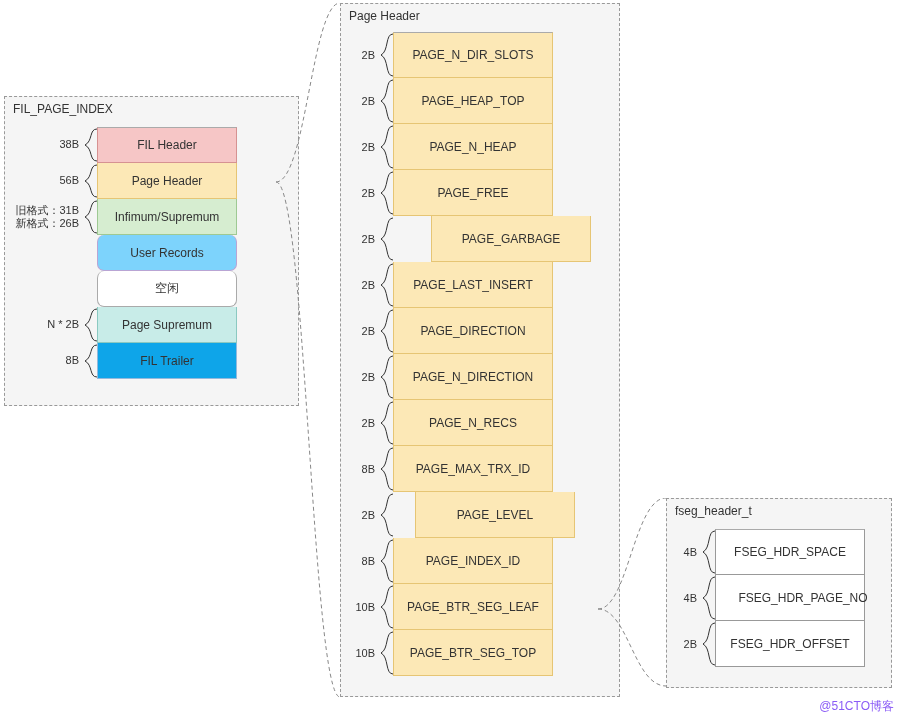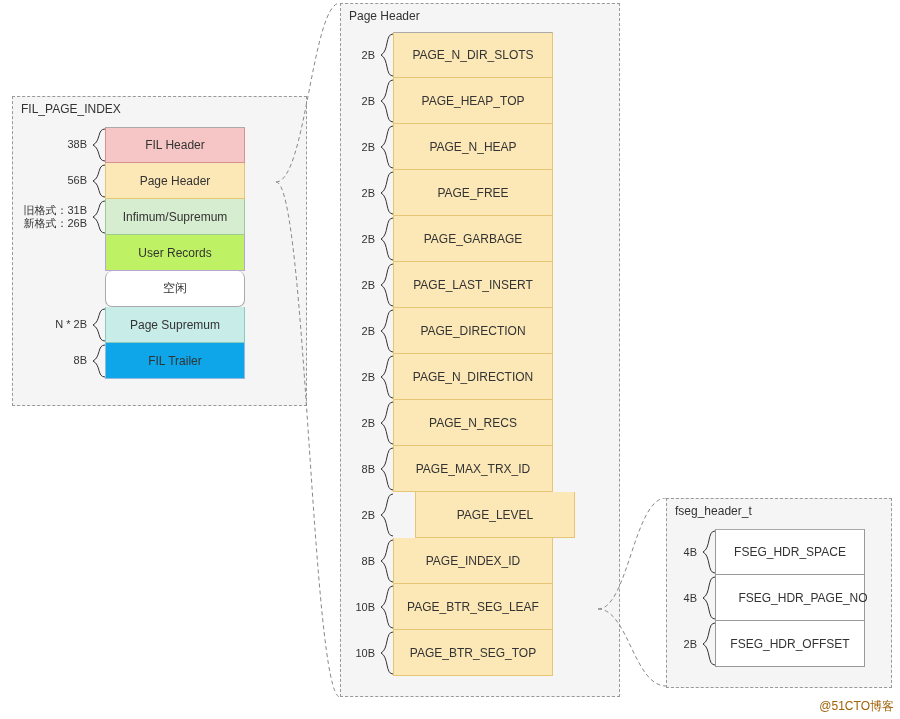--- a/index.html
+++ b/index.html
@@ -57,53 +57,53 @@
       font-size: 12px;
       text-align: center;
     }
     .cell + .cell, .row + .row .cell { border-top: none; }
     .stack .row:first-child .cell { border-top: 1px solid #aaa; }
     .stack .row:not(:first-child) .cell { border-top: none; }
     
     .c-red    { background: #f6c6c6; border-color:#d69292; }
     .c-orange { background: #fce8b6; border-color:#e6c574; }
     .c-green  { background: #d6edd0; border-color:#9ec993; }
-    .c-purple { background: #bef264; border-color:#b9a5d4; }
+    .c-purple { background: #7dd3fc; border-color:#b9a5d4;border-radius:7px; }
     .c-white  { background: #ffffff; border-color:#aaa;border-radius:7px; }
     .c-teal   { background: #c8ece8; border-color:#8bc9c1; }
     .c-blue   { background: #0ea5e9; border-color:#93b9dc; }
     
     .c-field  { background: #fce8b6; border-color:#e6c574; }
     .c-plain  { background: #ffffff; border-color:#999; }
     
     .connector {
       position: absolute;
       stroke: #888;
       fill: none;
       stroke-dasharray: 4 3;
     }
     .watermark {
       position: absolute;
       right: 6px;
       bottom: 4px;
       font-size: 12px;
-      color: #a16207;
+      color: #8b5cf6;
     }
     .left-stack .cell { width: 140px; }
     .mid-stack  .cell { width: 160px; }
     .right-stack .cell { width: 150px; }
     .mid-stack .size-label { width: 30px; }
     .right-stack .size-label { width: 26px; }
     .mid-stack .row { height: 46px; }
     .right-stack .row { height: 46px; }
   </style>
 </head>
 <body>
 
-<div class="group-box" style="left:12px; top:96px; width:295px; height:310px;">
+<div class="group-box" style="left:4px; top:96px; width:295px; height:310px;">
   <div class="group-title">FIL_PAGE_INDEX</div>
   <div class="stack left-stack" style="left:10px; top:30px;">
   <div class="row">
         <div class="size-label" style="white-space: pre; line-height: 1.2;">38B</div>
         <div class="brace">
           <svg width="12" height="36" viewBox="0 0 12 36">
     <path d="M12,2 C4,2 8,14 0,18 C8,22 4,34 12,34" fill="none" stroke="#333" stroke-width="1"></path>
           </svg>
         </div>
         <div class="cell c-red">FIL Header</div>
@@ -197,21 +197,21 @@
         </div>
         <div class="cell c-field" style="border-top: none;">PAGE_FREE</div>
       </div>
       <div class="row">
         <div class="size-label">2B</div>
         <div class="brace">
           <svg width="12" height="46" viewBox="0 0 12 46">
     <path d="M12,2 C4,2 8,19 0,23 C8,27 4,44 12,44" fill="none" stroke="#333" stroke-width="1"></path>
           </svg>
         </div>
-        <div class="cell c-field" style="border-top: none;">PAGE_GARBAGE</div>
+        <div class="cell c-field" style="border-top: none; margin-left: 38px;">PAGE_GARBAGE</div>
       </div>
       <div class="row">
         <div class="size-label">2B</div>
         <div class="brace">
           <svg width="12" height="46" viewBox="0 0 12 46">
     <path d="M12,2 C4,2 8,19 0,23 C8,27 4,44 12,44" fill="none" stroke="#333" stroke-width="1"></path>
           </svg>
         </div>
         <div class="cell c-field" style="border-top: none;">PAGE_LAST_INSERT</div>
       </div>

